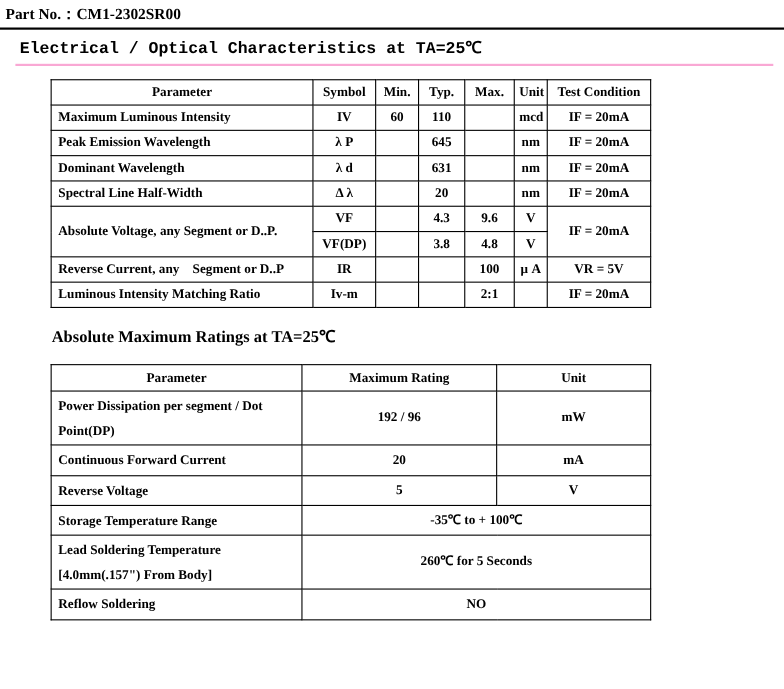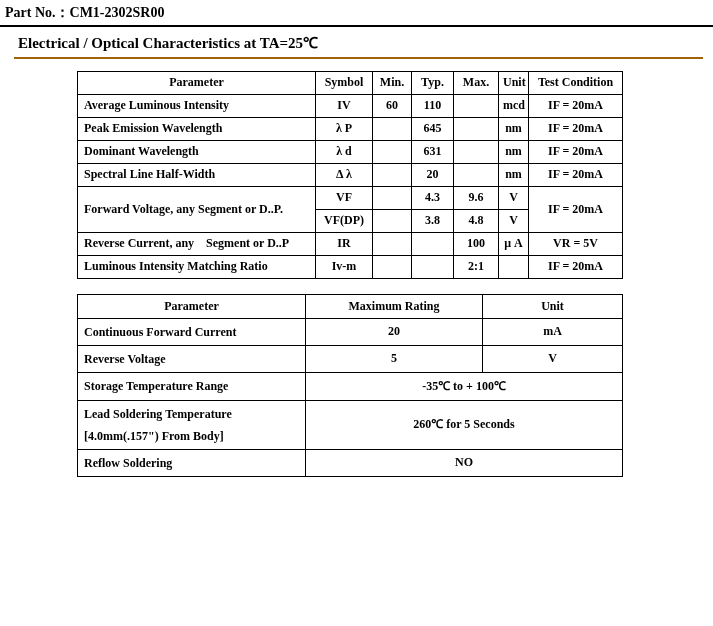--- a/index.html
+++ b/index.html
@@ -9,26 +9,27 @@
     background: #ffffff; color: #000000;
     font-family: "Liberation Serif", serif; font-weight: 700;
   }
   .part-no {
     font-size: 14px; padding: 4px 0 3px 5px;
     border-bottom: 2px solid #000;
   }
   .sec-title { font-size: 15px; }
   .sec-title.s1 {
     margin: 5px 10px 0 14px; padding: 0 0 5px 4px;
-    border-bottom: 2px solid #a16207;
+    border-bottom: 2px solid #f9a8d4;
+    font-family: Liberation Mono, monospace;
   }
   .sec-title.s2 { margin: 15px 0 0 47px; }
   table {
     border-collapse: collapse; table-layout: fixed;
-    width: 545px; margin-left: 77px; font-size: 12px;
+    width: 545px; margin-left: 46px; font-size: 12px;
   }
   table.elec { margin-top: 12px; }
   table.abs  { margin-top: 15px; }
   th, td {
     border: 1px solid #000; text-align: center; vertical-align: middle;
     padding: 2px 4px; height: 23px; font-weight: 700; line-height: 1.3;
     overflow: hidden;
   }
   .abs th, .abs td { height: 24px; }
   td.param { text-align: left; padding-left: 6px; padding-right: 2px; white-space: pre-wrap; }
@@ -60,21 +61,21 @@
         <th>Symbol</th>
         <th>Min.</th>
         <th>Typ.</th>
         <th>Max.</th>
         <th>Unit</th>
         <th>Test Condition</th>
       </tr>
     </thead>
     <tbody>
       <tr>
-        <td class="param">Average Luminous Intensity</td>
+        <td class="param">Maximum Luminous Intensity</td>
         <td>IV</td>
         <td>60</td>
         <td>110</td>
         <td></td>
         <td>mcd</td>
         <td>IF = 20mA</td>
       </tr>
       <tr>
         <td class="param">Peak Emission Wavelength</td>
         <td>λ P</td>
@@ -96,21 +97,21 @@
       <tr>
         <td class="param">Spectral Line Half-Width</td>
         <td>Δ λ</td>
         <td></td>
         <td>20</td>
         <td></td>
         <td>nm</td>
         <td>IF = 20mA</td>
       </tr>
       <tr>
-        <td class="param" rowspan="2">Forward Voltage, any Segment or D..P.</td>
+        <td class="param" rowspan="2">Absolute Voltage, any Segment or D..P.</td>
         <td>VF</td>
         <td></td>
         <td>4.3</td>
         <td>9.6</td>
         <td>V</td>
         <td rowspan="2">IF = 20mA</td>
       </tr>
       <tr>
         <td>VF(DP)</td>
         <td></td>
@@ -132,35 +133,42 @@
         <td>Iv-m</td>
         <td></td>
         <td></td>
         <td>2:1</td>
         <td></td>
         <td>IF = 20mA</td>
       </tr>
     </tbody>
   </table>
 
+  <div class="sec-title s2">Absolute Maximum Ratings at TA=25℃</div>
 
   <table class="abs">
     <colgroup>
       <col style="width:228px">
         <col style="width:177px">
         <col style="width:140px">
     </colgroup>
     <thead>
       <tr>
         <th>Parameter</th>
         <th>Maximum Rating</th>
         <th>Unit</th>
       </tr>
     </thead>
     <tbody>
+      <tr class="tall">
+        <td class="param">Power Dissipation per segment / Dot
+Point(DP)</td>
+        <td>192 / 96</td>
+        <td>mW</td>
+      </tr>
       <tr>
         <td class="param">Continuous Forward Current</td>
         <td>20</td>
         <td>mA</td>
       </tr>
       <tr>
         <td class="param">Reverse Voltage</td>
         <td>5</td>
         <td>V</td>
       </tr>

